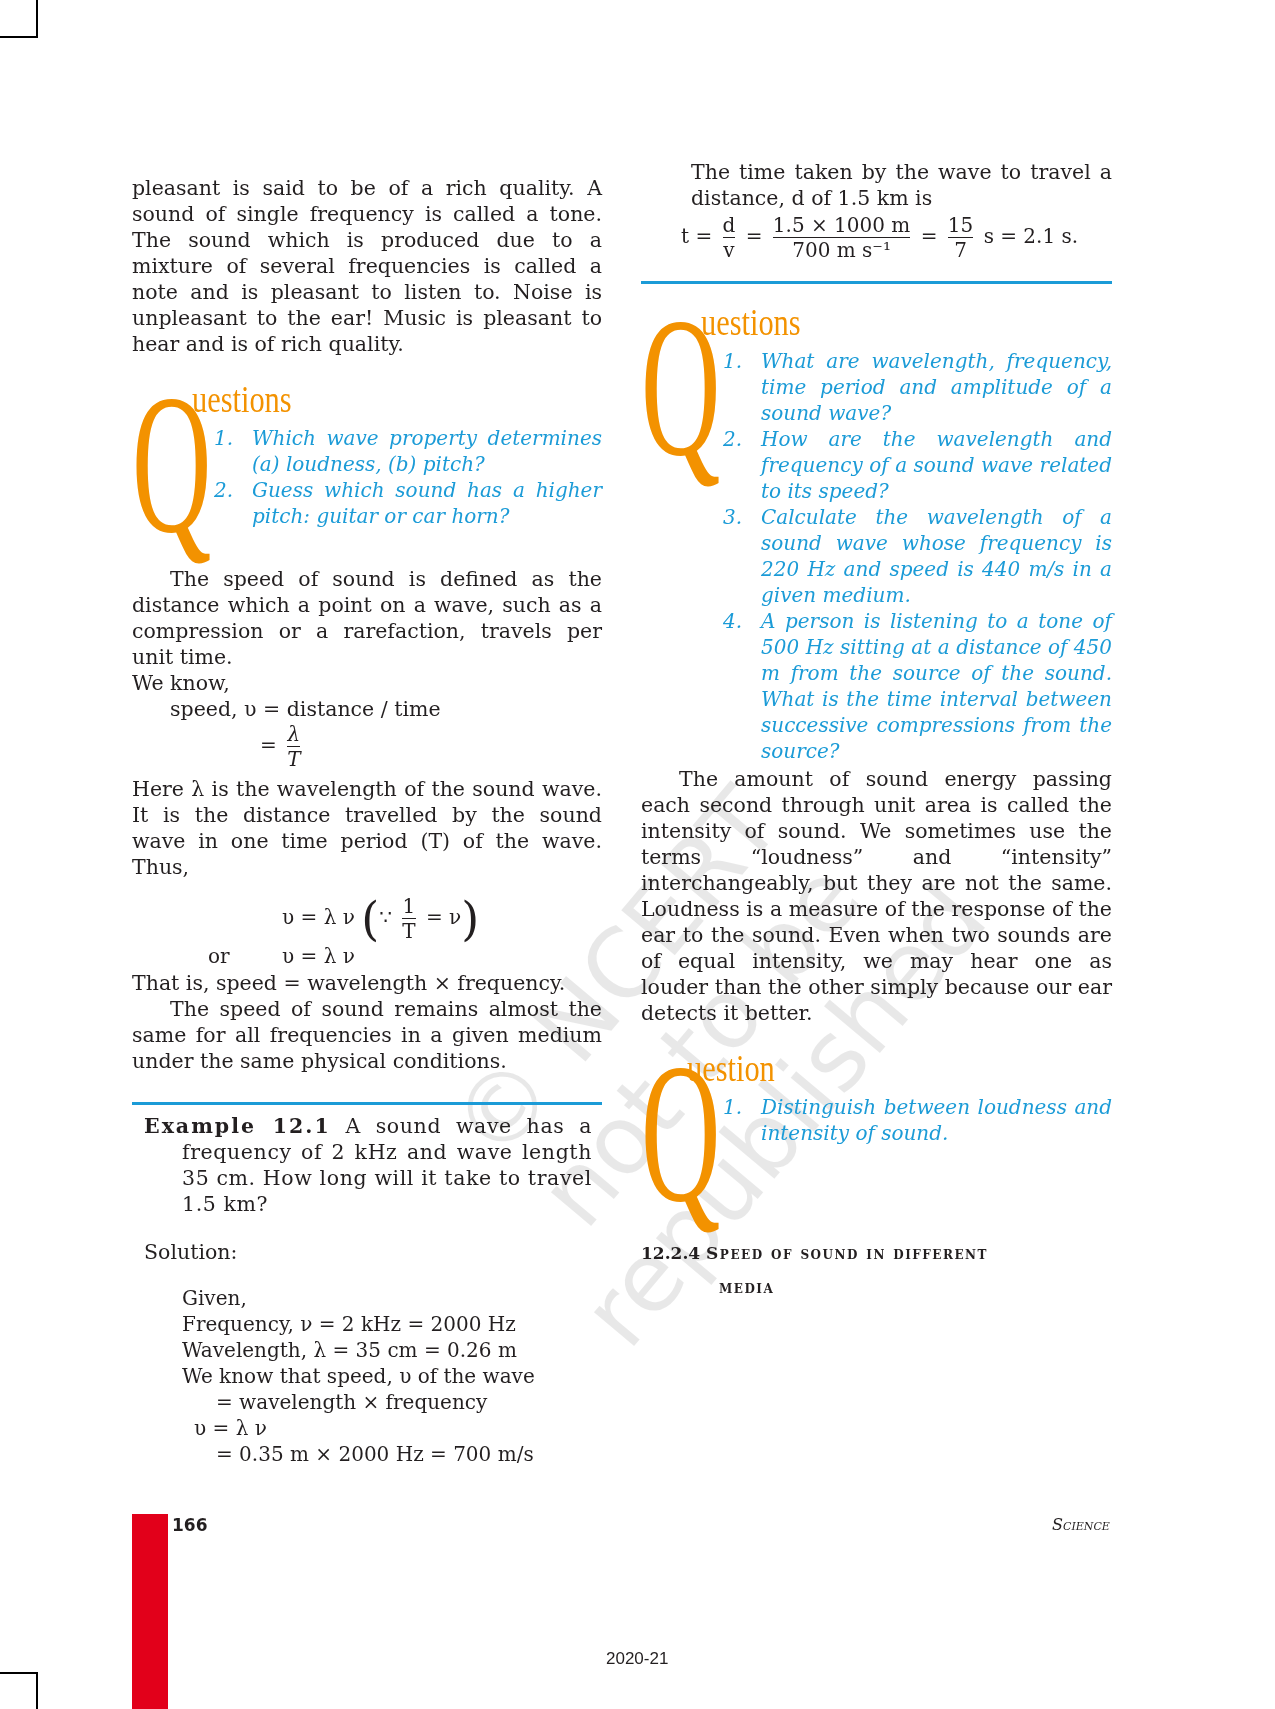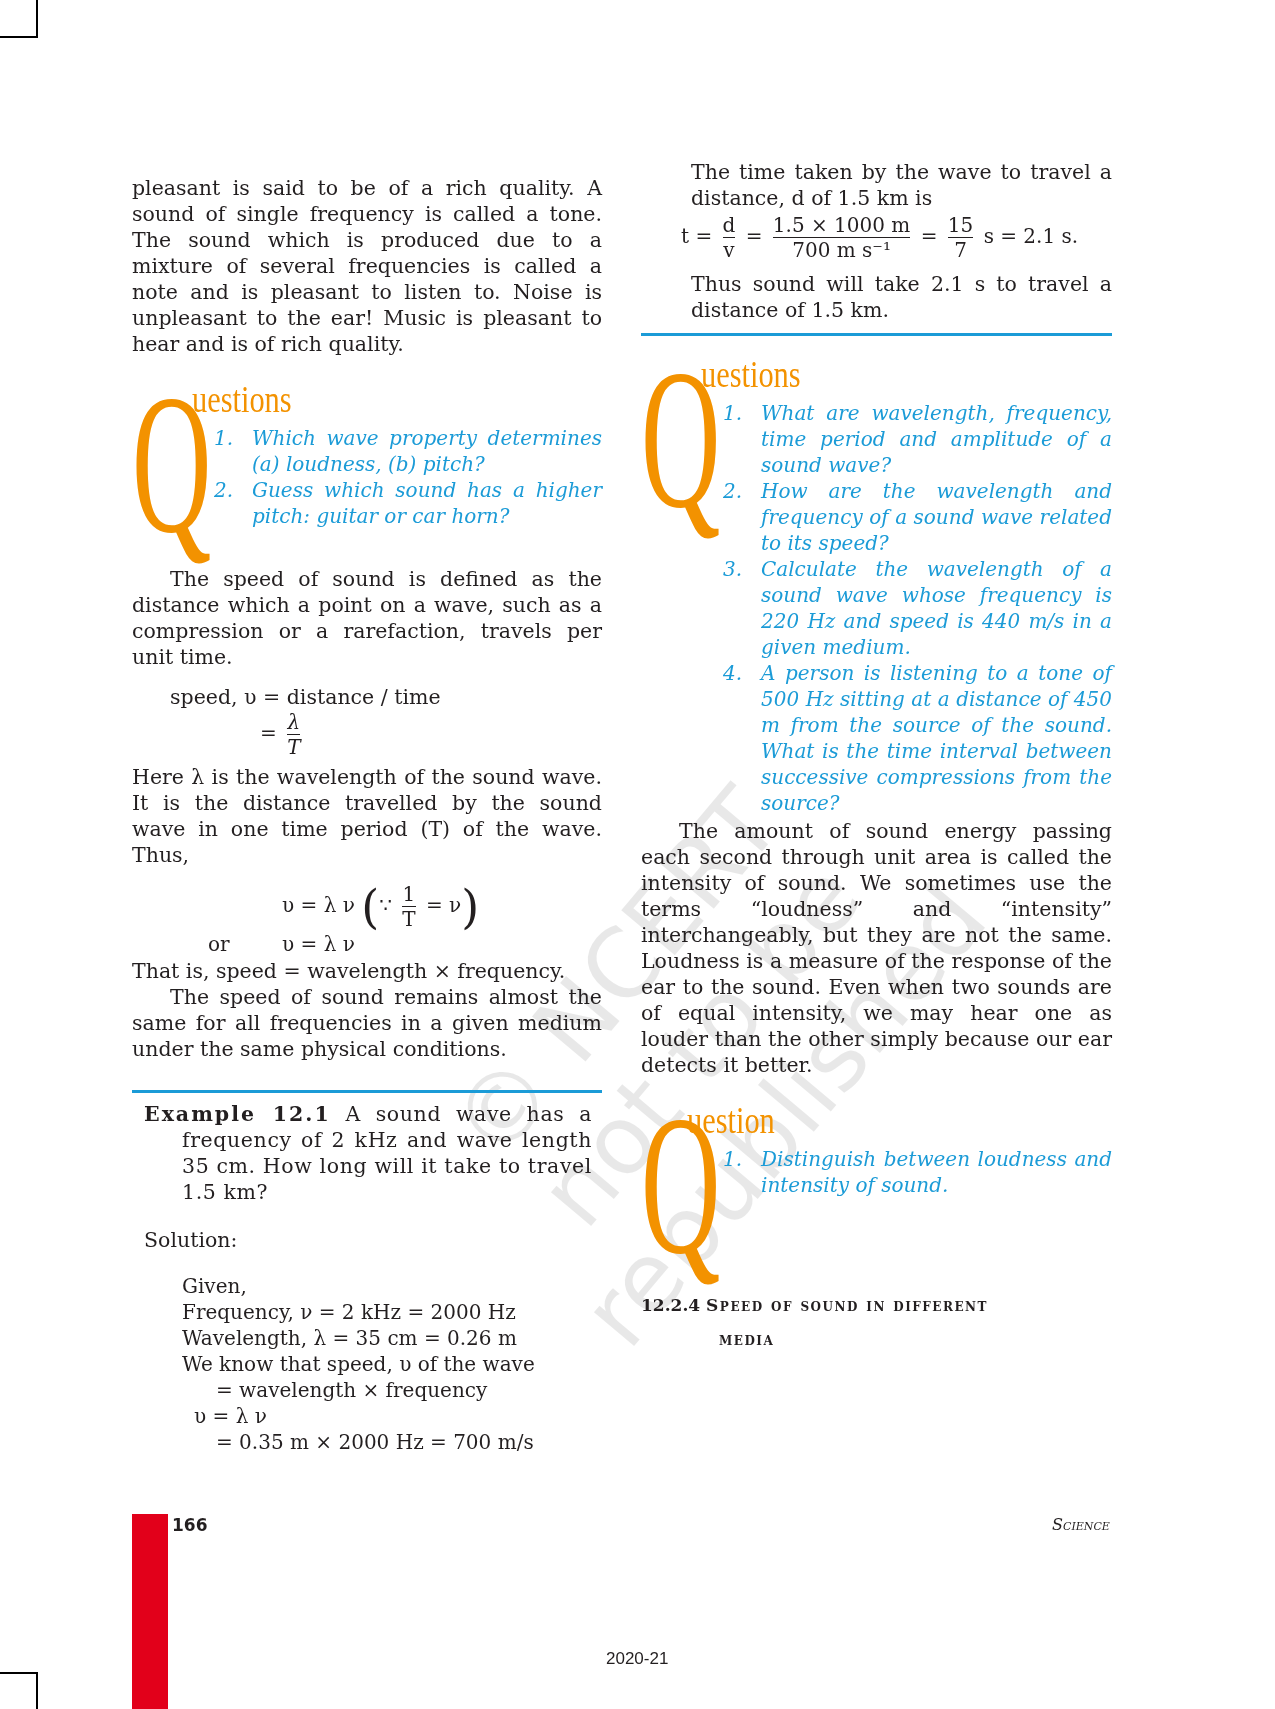--- a/index.html
+++ b/index.html
@@ -20,21 +20,21 @@
     color: rgba(0,0,0,0.09); font-size: 96px; line-height: 110px; text-align: center;
     pointer-events: none; z-index: 0;
   }
   .col { position: absolute; z-index: 1; }
   .col-left { left: 132px; top: 175px; width: 470px; }
   .col-right { left: 641px; top: 159px; width: 471px; }
 
   p { margin: 0; }
   .body { font-size: 20.5px; line-height: 26px; text-align: justify; }
   .indent { text-indent: 38px; }
-  .pad { padding-left: 22px; margin-top: 14px; }
+  .pad { padding-left: 22px; }
 
   .qbox { position: relative; }
   .qbig {
     position: absolute; left: 0; top: 0;
     font-family: "Liberation Serif", "DejaVu Serif", serif;
     color: #f39200; font-size: 200px; line-height: 170px;
     transform: scaleX(0.55); transform-origin: left top;
   }
   .qtitle {
     font-family: "Liberation Serif", "DejaVu Serif", serif;
@@ -84,20 +84,21 @@
     <div style="padding-left:60px;">
       <div class="qtitle">uestions</div>
       <ol class="qlist" style="margin-left:22px; margin-top:6px;">
         <li><span class="num">1.</span><span>Which wave property determines (a) loudness, (b) pitch?</span></li>
         <li><span class="num">2.</span><span>Guess which sound has a higher pitch: guitar or car horn?</span></li>
       </ol>
     </div>
   </div>
 
   <p class="body indent" style="margin-top:2px;">The speed of sound is defined as the distance which a point on a wave, such as a compression or a rarefaction, travels per unit time.</p>
+  <p class="body">We know,</p>
   <p class="body pad" style="padding-left:38px;"><span>speed, υ = distance / time</span></p>
   <div class="math" style="padding-left:128px; height:54px;">
     <span>=</span>
     <span class="frac"><span style="font-style:italic">λ</span><span class="den" style="font-style:italic">T</span></span>
   </div>
   <p class="body">Here λ is the wavelength of the sound wave. It is the distance travelled by the sound wave in one time period (T) of the wave. Thus,</p>
 
   <div class="math" style="padding-left:150px; margin-top:14px; height:50px;">
     <span>υ = λ ν</span>
     <span class="paren">(</span><span>∵</span>
@@ -136,23 +137,20 @@
   </div>
   <div class="math" style="padding-left:40px; height:58px; margin-top:2px;">
     <span>t</span> <span>=</span>
     <span class="frac"><span>d</span><span class="den">v</span></span>
     <span>=</span>
     <span class="frac"><span>1.5 × 1000 m</span><span class="den">700 m s⁻¹</span></span>
     <span>=</span>
     <span class="frac"><span>15</span><span class="den">7</span></span>
     <span>s = 2.1 s.</span>
   </div>
-  <div style="padding-left:50px;">
-    <p class="body">Thus sound will take 2.1 s to travel a distance of 1.5 km.</p>
-  </div>
   <div class="rule" style="margin-top:10px;"></div>
 
   <div class="qbox" style="margin-top:18px; height:460px;">
     <div class="qbig">Q</div>
     <div style="padding-left:60px;">
       <div class="qtitle">uestions</div>
       <ol class="qlist" style="margin-left:22px; margin-top:6px;">
         <li><span class="num">1.</span><span>What are wavelength, frequency, time period and amplitude of a sound wave?</span></li>
         <li><span class="num">2.</span><span>How are the wavelength and frequency of a sound wave related to its speed?</span></li>
         <li><span class="num">3.</span><span>Calculate the wavelength of a sound wave whose frequency is 220 Hz and speed is 440 m/s in a given medium.</span></li>

